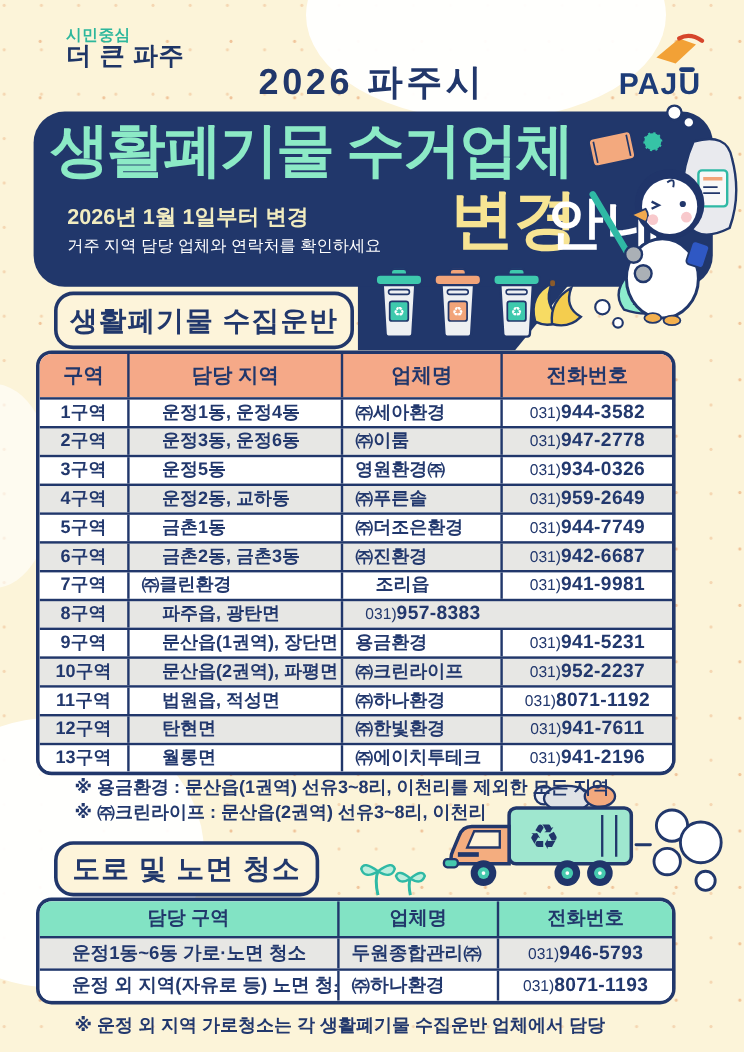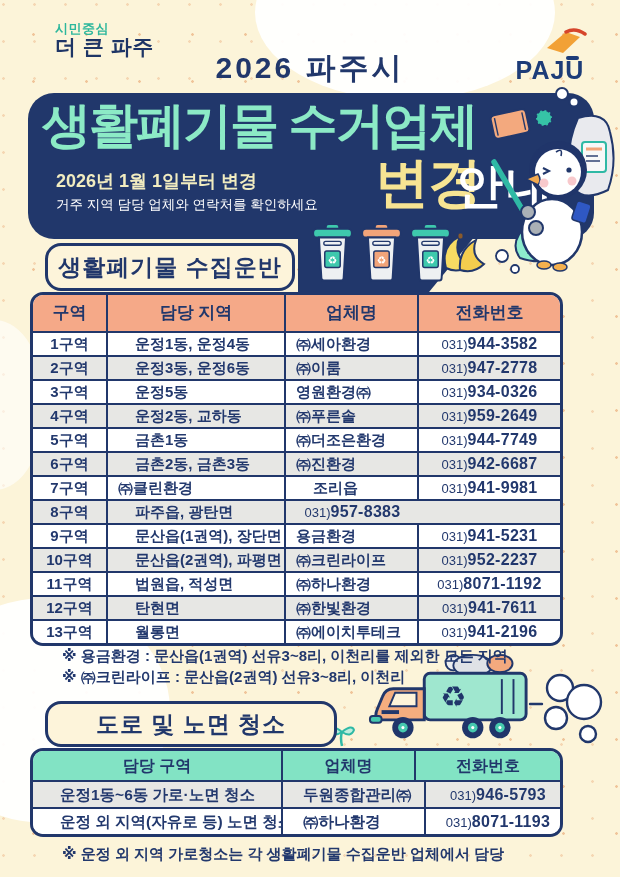--- a/index.html
+++ b/index.html
@@ -52,35 +52,35 @@
 
   .bins{position:absolute;left:310px;top:224px;display:flex;gap:4px;}
   .bananas{position:absolute;left:438px;top:232px;}
   .mascot{position:absolute;left:486px;top:106px;z-index:5;}
   .doodle-rings{position:absolute;left:552px;top:82px;}
 
   
   .section-banner{position:absolute;background:var(--banner);border:3px solid var(--navy);
     border-radius:16px;color:var(--navy);font-weight:800;text-align:center;z-index:3;}
   .banner1{left:45px;top:243px;width:250px;height:48px;font-size:23px;line-height:42px;letter-spacing:1px;}
-  .banner2{left:45px;top:701px;width:292px;height:46px;font-size:23px;line-height:40px;letter-spacing:1px;}
+  .banner2{left:45px;top:701px;width:221px;height:46px;font-size:23px;line-height:40px;letter-spacing:1px;}
 
   
   .table{position:absolute;left:30px;width:533px;border:3px solid var(--navy);
     border-radius:13px;overflow:hidden;background:#fff;z-index:2;}
   .table1{top:292px;}
   .table2{top:748px;}
   .thead{display:grid;background:var(--salmon);color:var(--navy);font-weight:800;}
   .table1 .thead{grid-template-columns:75px 178px 133px 1fr;height:36px;line-height:36px;font-size:17px;}
   .table2 .thead{grid-template-columns:250px 133px 1fr;height:29px;line-height:29px;font-size:16px;background:var(--mint-head);}
   .thcell{text-align:center;border-right:2px solid var(--navy);}
   .thcell:last-child{border-right:none;}
   .trow{display:grid;border-top:2px solid var(--navy);background:#fff;color:var(--text-navy);}
   .table1 .trow{grid-template-columns:75px 178px 133px 1fr;height:24px;line-height:22px;font-size:15px;}
-  .table2 .trow{grid-template-columns:250px 133px 1fr;height:27px;line-height:25px;font-size:15.5px;gap:10px;}
+  .table2 .trow{grid-template-columns:250px 133px 1fr;height:27px;line-height:25px;font-size:15.5px;}
   .trow.alt{background:var(--gray-row);}
   .tcell{border-right:2px solid var(--navy);font-weight:700;overflow:hidden;white-space:nowrap;}
   .tcell:last-child{border-right:none;}
   .cell-zone{text-align:center;}
   .cell-area{padding-left:27px;}
   .cell-company{padding-left:10px;}
   .cell-phone{text-align:center;}
   .phone-prefix{font-weight:500;font-size:13px;}
   .phone-number{font-weight:800;font-size:16px;letter-spacing:.3px;}
 

